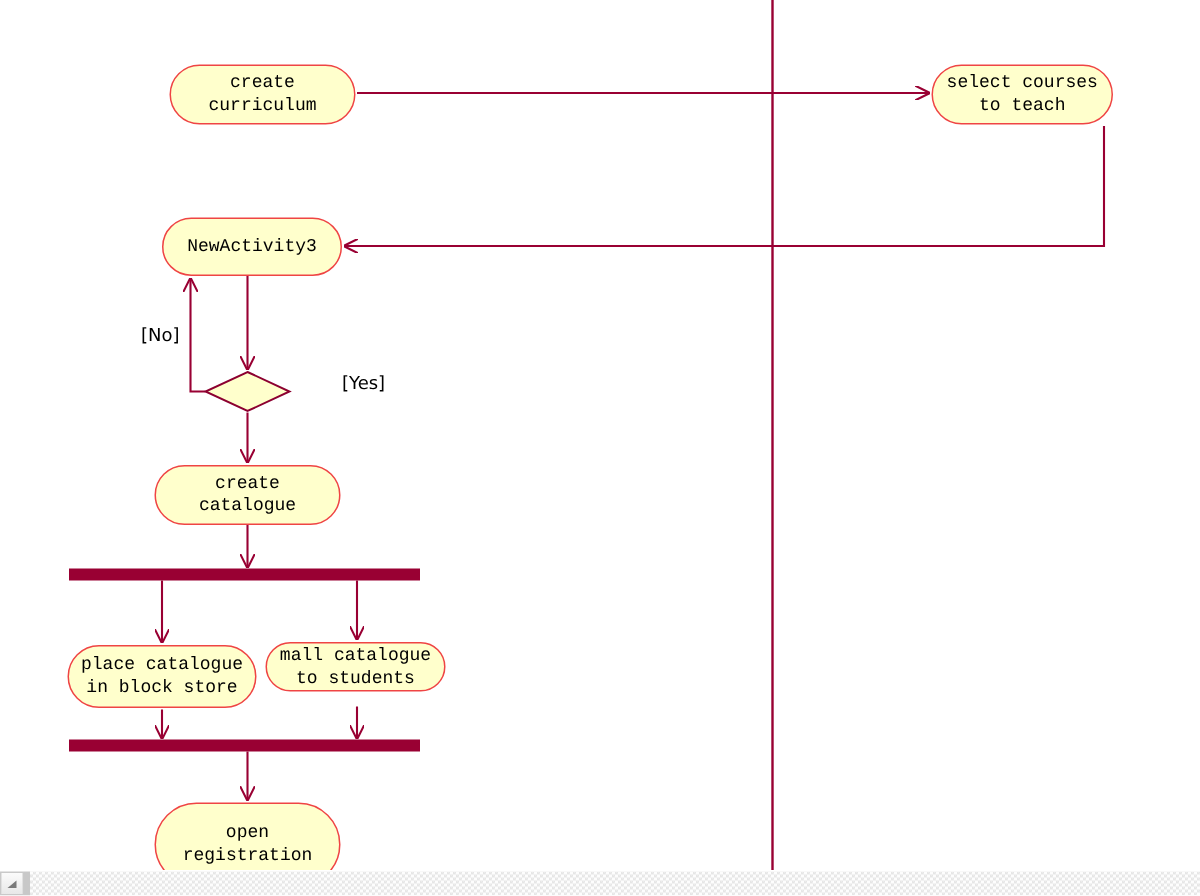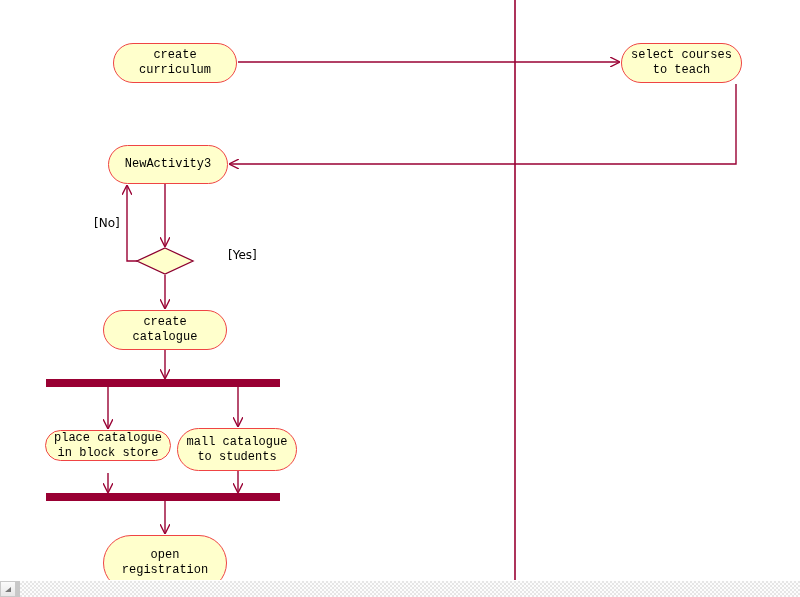--- a/index.html
+++ b/index.html
@@ -143,24 +143,24 @@
 curriculum</div>
 
   <div class="act" style="left:621px;top:43px;width:121px;height:40px;">select courses
 to teach</div>
 
   <div class="act" style="left:108px;top:145px;width:120px;height:39px;">NewActivity3</div>
 
   <div class="act" style="left:103px;top:310px;width:124px;height:40px;">create
 catalogue</div>
 
-  <div class="act" style="left:45px;top:430px;width:126px;height:31px;">place catalogue
+  <div class="act" style="left:45px;top:430px;width:126px;height:42px;">place catalogue
 in block store</div>
 
-  <div class="act" style="left:177px;top:428px;width:120px;height:43px;">mall catalogue
+  <div class="act" style="left:177px;top:428px;width:120px;height:33px;">mall catalogue
 to students</div>
 
   <div class="act" style="left:103px;top:535px;width:124px;height:56px;">open
 registration</div>
 
   <div class="bar" style="left:46px;top:379px;width:234px;height:8px;"></div>
   <div class="bar" style="left:46px;top:493px;width:234px;height:8px;"></div>
 
   <div class="edge-label" style="left:94px;top:216px;">[No]</div>
 

